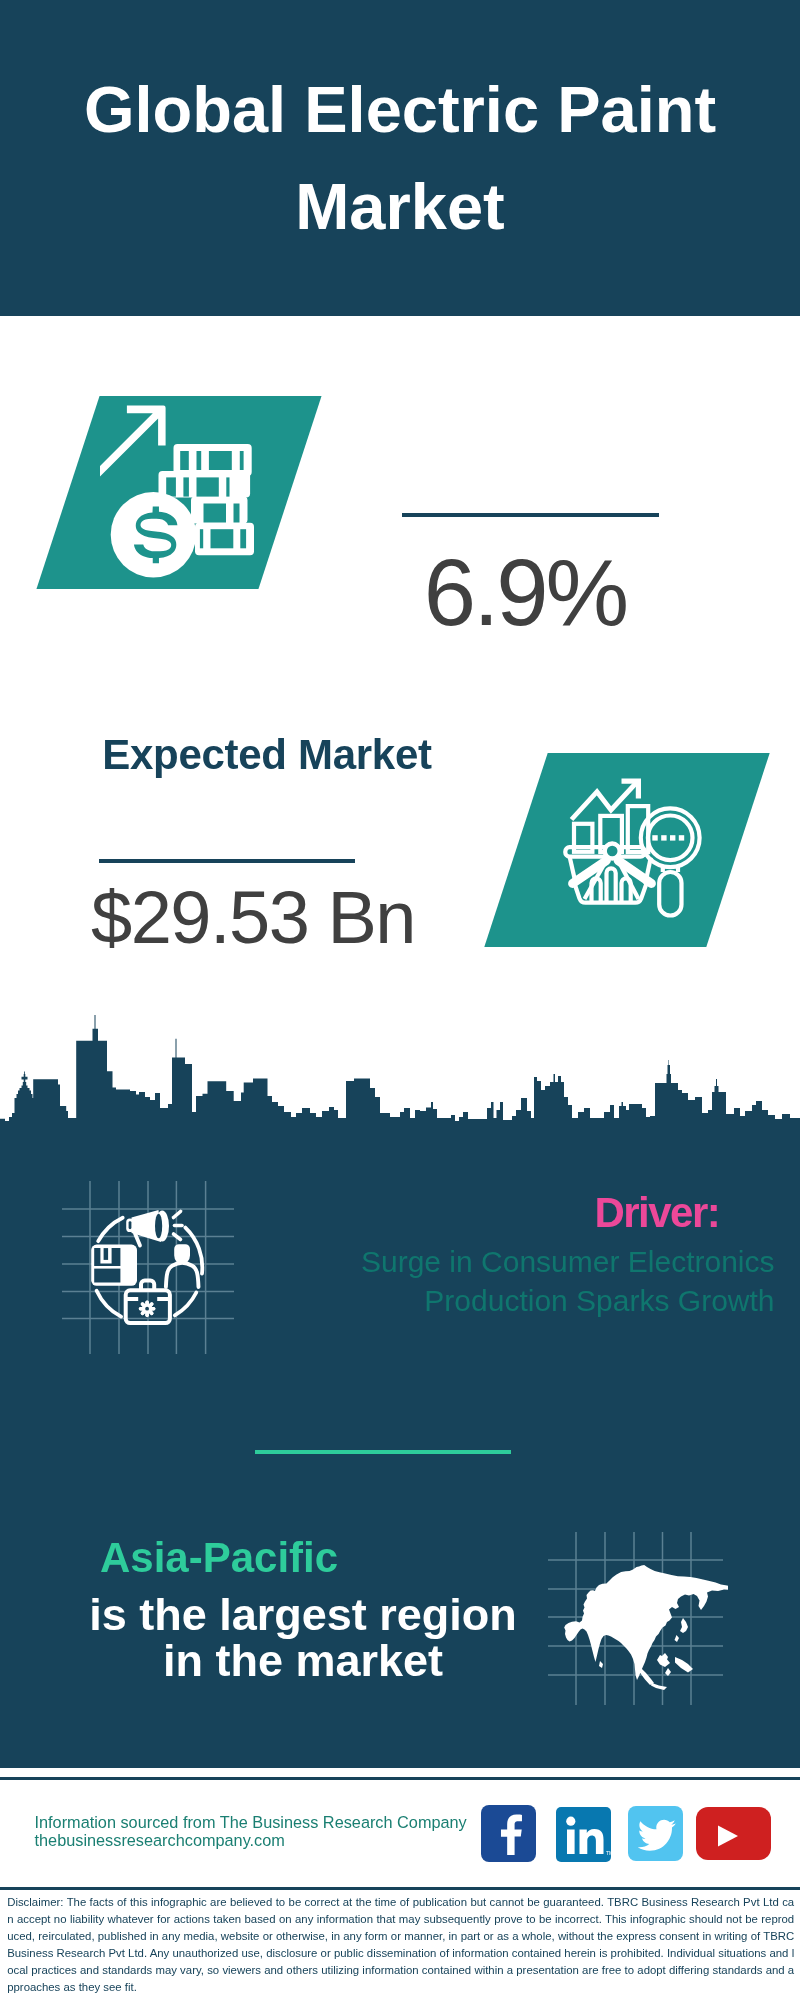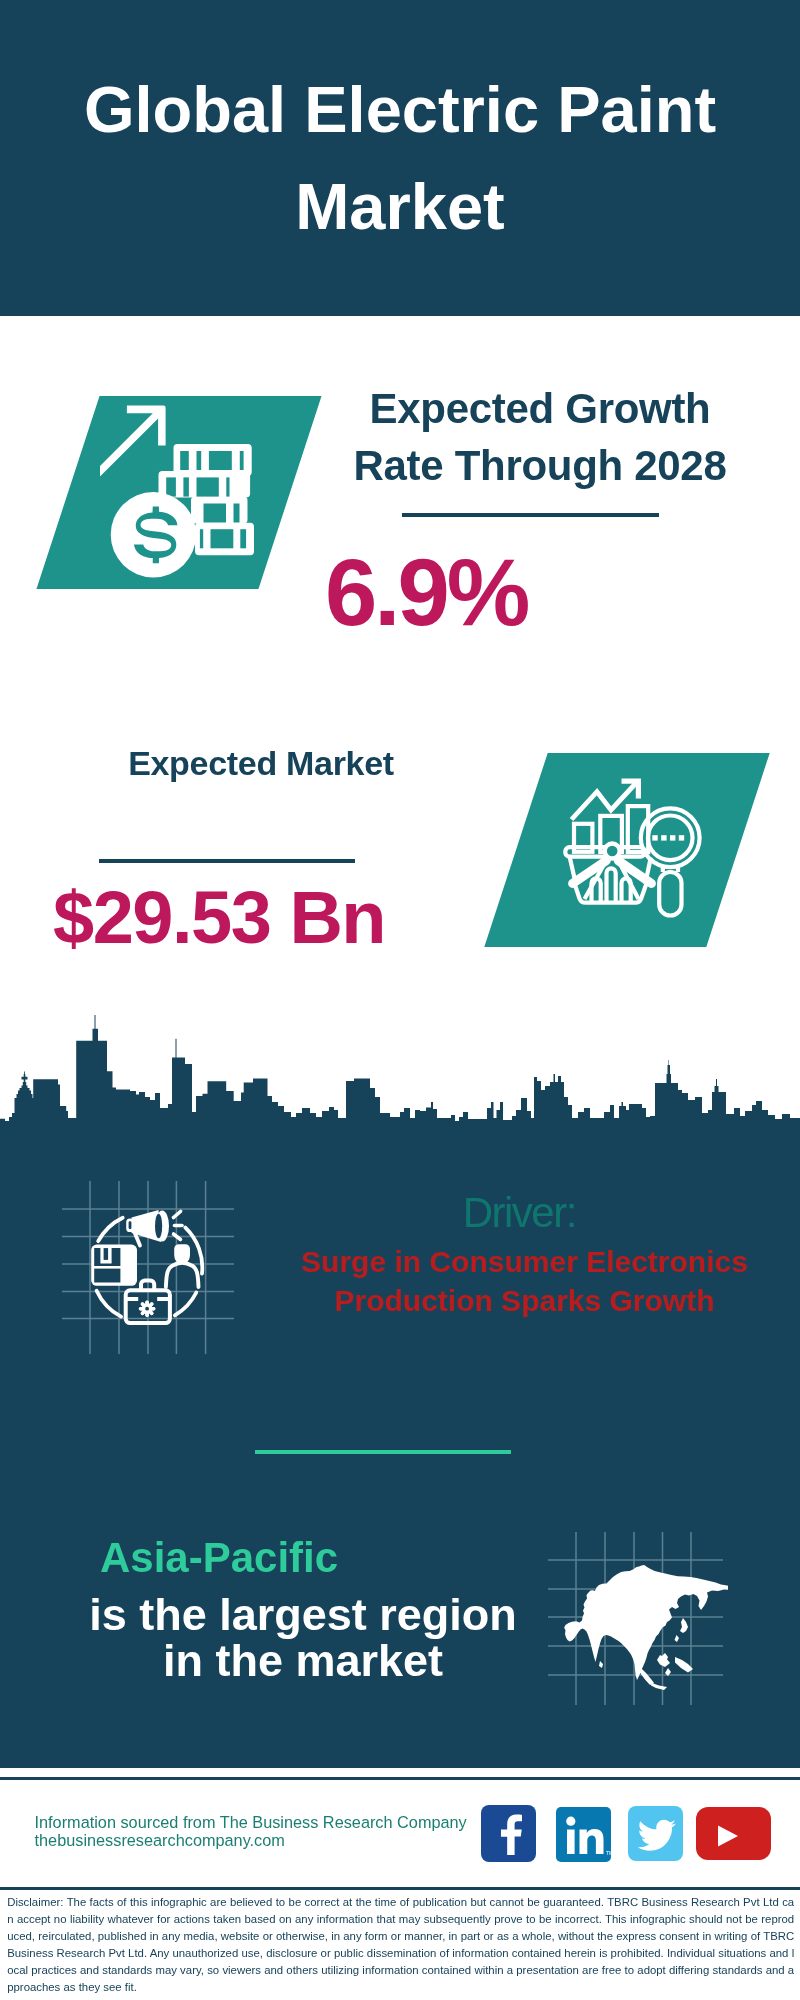--- a/index.html
+++ b/index.html
@@ -10,27 +10,27 @@
 
 .header{position:absolute;left:0;top:0;width:800px;height:316px;background:#17435a;}
 .header-title{position:absolute;left:0;top:0;width:800px;height:316px;display:flex;flex-direction:column;
  align-items:center;justify-content:center;color:#fff;font-size:65px;font-weight:bold;line-height:73px;gap:24px;}
 
 .shape{position:absolute;background:#1d938c;transform:skewX(-18.1deg);}
 .icon-wrap{position:absolute;}
 
 .stat-title{position:absolute;color:#17435a;font-weight:bold;line-height:50px;text-align:center;}
 .rule{position:absolute;background:#17435a;height:4px;}
-.stat-value{position:absolute;color:#be185d;font-weight:bold;}
+.stat-value{position:absolute;color:#404040;font-weight:normal;text-align:center;}
 
 .dark{position:absolute;left:0;width:800px;background:#17435a;}
 .gridbox{position:absolute;}
 
-.drv-label{position:absolute;color:#0f766e;font-weight:normal;text-align:center;}
-.drv-text{position:absolute;color:#b91c1c;font-weight:bold;text-align:center;}
+.drv-label{position:absolute;color:#ec4899;font-weight:bold;text-align:right;}
+.drv-text{position:absolute;color:#0f766e;font-weight:normal;text-align:right;}
 .mid-rule{position:absolute;height:4px;background:#2ecc9b;}
 .reg-name{position:absolute;color:#2ecc9b;font-weight:bold;}
 .reg-text{position:absolute;color:#fff;text-align:center;}
 
 .foot-rule{position:absolute;left:0;width:800px;background:#17435a;}
 .src{position:absolute;color:#1a7f72;}
 .social{position:absolute;border-radius:11px;}
 .disc{position:absolute;color:#17435a;text-align:justify;word-break:break-all;}
 </style>
 </head>
@@ -66,24 +66,20 @@
 <rect x="73.5" y="43.9" width="78.2" height="32.1" rx="4" fill="#fff"></rect>
 <rect x="80.2" y="51.0" width="8.6" height="19.0" rx="0" fill="#1d938c"></rect>
 <rect x="96.5" y="51.0" width="4.7" height="19.0" rx="0" fill="#1d938c"></rect>
 <rect x="108.9" y="51.0" width="22.9" height="19.0" rx="0" fill="#1d938c"></rect>
 <rect x="139.8" y="51.0" width="3.8" height="19.0" rx="0" fill="#1d938c"></rect>
 <circle cx="53.400000000000006" cy="134.70000000000005" r="42.7" fill="#fff"></circle>
 <g transform="translate(-100,-400) translate(155.9,528.0) scale(0.85) translate(-155.9,-534.0)">
           <path d="M152.2,508.6 h7.3 v6.2 c8.6,0.4 15.4,3.4 19.0,8.7 c1.6,2.4 2.5,4.9 2.7,7.3 h-10.9 c-0.4,-1.4 -1.1,-2.6 -2.1,-3.7 c-2.4,-2.6 -6.4,-4.0 -11.8,-4.0 h-5.6 c-5.6,0 -9.6,1.3 -11.6,3.6 c-0.9,1.1 -1.4,2.3 -1.4,3.6 c0,1.5 0.6,2.7 1.7,3.7 c2.0,1.8 5.7,3.0 11.0,3.5 l7.8,0.8 c8.5,0.9 14.7,3.2 18.3,7.0 c2.2,2.3 3.3,5.1 3.3,8.3 c0,3.5 -1.3,6.7 -3.8,9.3 c-3.5,3.7 -9.2,6.0 -16.6,6.5 v6.2 h-7.3 v-6.2 c-8.8,-0.4 -15.7,-3.3 -19.4,-8.7 c-1.6,-2.3 -2.5,-4.8 -2.7,-7.2 h10.9 c0.4,1.6 1.2,3.0 2.4,4.2 c2.4,2.4 6.4,3.7 11.6,3.7 h5.6 c5.8,0 9.9,-1.3 11.9,-3.6 c0.9,-1.1 1.4,-2.4 1.4,-3.7 c0,-1.5 -0.6,-2.8 -1.8,-3.9 c-2.1,-1.8 -5.9,-3.0 -11.2,-3.5 l-7.8,-0.8 c-8.3,-0.9 -14.3,-3.1 -17.8,-6.8 c-2.1,-2.2 -3.1,-4.9 -3.1,-8.0 c0,-3.4 1.2,-6.5 3.6,-9.0 c3.4,-3.6 9.0,-5.9 16.1,-6.4 Z" fill="#1d938c"></path>
         </g>
   </svg>
-</div>
-<div class="stat-title" style="left:340px;top:379.5px;width:400px;font-size:42px;line-height:57.2px;letter-spacing:-0.3px;">
-  <div>Expected Growth</div>
-  <div>Rate Through 2028</div>
 </div>
 <div class="rule" style="left:402px;top:513px;width:257px;"></div>
 <div class="stat-value" style="left:325px;top:543px;width:400px;font-size:94px;line-height:100px;letter-spacing:-3px;">6.9%</div>
 
 <div class="shape" style="left:516px;top:753px;width:222px;height:194px;"></div>
 <div class="icon-wrap" style="left:548px;top:758px;width:180px;height:180px;">
   <svg width="180" height="180" viewBox="0 0 180 180">
 <rect x="26.0" y="65.8" width="18.4" height="28" fill="none" stroke="#fff" stroke-width="4.2"></rect>
 <rect x="52.3" y="57.9" width="21.6" height="36" fill="none" stroke="#fff" stroke-width="4.2"></rect>
 <rect x="79.8" y="48.1" width="20.4" height="46" fill="none" stroke="#fff" stroke-width="4.2"></rect>
@@ -104,21 +100,21 @@
 <path d="M58.5,143.0 L58.5,115.0 a4.6,4.6 0 0 1 9.2,0 L67.7,143.0" fill="none" stroke="#fff" stroke-width="4.2"></path>
 <path d="M73.5,143.0 L73.5,125.0 a4.6,4.6 0 0 1 9.2,0 L82.7,143.0" fill="none" stroke="#fff" stroke-width="4.2"></path>
 <path d="M58.0,103.0 L36.5,141.0" stroke="#fff" stroke-width="4.2" fill="none"></path>
 <path d="M70.5,103.0 L90.5,141.0" stroke="#fff" stroke-width="4.2" fill="none"></path>
 <path d="M58.5,102.5 L24.5,125.5" stroke="#fff" stroke-width="8.8" stroke-linecap="round" fill="none"></path>
 <path d="M70.0,102.5 L103.5,125.5" stroke="#fff" stroke-width="8.8" stroke-linecap="round" fill="none"></path>
 <rect x="17.3" y="89.2" width="79.5" height="9.4" rx="4.2" fill="none" stroke="#fff" stroke-width="4.2"></rect>
 <circle cx="64.2" cy="93.0" r="7.5" fill="#1d938c" stroke="#fff" stroke-width="4.4"></circle>
   </svg>
 </div>
-<div class="stat-title" style="left:61px;top:725.5px;width:400px;font-size:34px;line-height:57.2px;letter-spacing:-0.3px;margin-top:9px;">
+<div class="stat-title" style="left:67px;top:725.5px;width:400px;font-size:42px;line-height:57.2px;letter-spacing:-0.3px;">
   <div>Expected Market</div>
 </div>
 <div class="rule" style="left:98.8px;top:858.5px;width:256px;"></div>
 <div class="stat-value" style="left:53px;top:878px;width:400px;font-size:74px;line-height:80px;letter-spacing:-1.5px;">$29.53 Bn</div>
 <div class="dark" style="top:1122px;height:646px;"></div>
 <svg class="skyline" width="800" height="120" style="position:absolute;left:0;top:1015px;display:block;" viewBox="0 1015 800 120">
       <path d="M0,1140 L0,1118.7 L5,1118.7 L5,1121 L9,1121 L9,1117 L12,1117 L12,1113 L14.5,1113 L14.5,1107 L14.5,1098 L16.5,1098 L16.5,1094 L18,1094 L18,1090.5 L19.5,1090.5 L19.5,1088 L21.5,1088 L21.5,1085.5 L22.8,1085.5 L22.8,1082 L23.7,1082 L23.7,1079.5 L21.5,1079.5 L21.5,1076.8 L23.7,1076.8 L23.7,1074 L24.1,1074 L24.1,1071.5 L24.9,1071.5 L24.9,1074 L25.3,1074 L25.3,1076.8 L27.5,1076.8 L27.5,1079.5 L25.3,1079.5 L25.3,1082 L26.2,1082 L26.2,1085.5 L27.5,1085.5 L27.5,1088 L29.5,1088 L29.5,1090.5 L31,1090.5 L31,1094 L32.5,1094 L32.5,1098 L33.2,1098 L33.2,1079.2 L58,1079.2 L58,1084.5 L60,1084.5 L60,1106 L66.2,1106 L66.2,1111 L68,1111 L68,1118 L76.2,1118 L76.2,1040.7 L92.5,1040.7 L92.5,1028.7 L94.5,1028.7 L94.5,1008.5 L95.5,1008.5 L95.5,1028.7 L98,1028.7 L98,1040.7 L107,1040.7 L107,1071.2 L112.5,1071.2 L112.5,1087.5 L116,1087.5 L116,1089.5 L130,1089.5 L130,1091 L136,1091 L136,1094.5 L139,1094.5 L139,1092 L145,1092 L145,1097 L150,1097 L150,1100 L155,1100 L155,1093 L160,1093 L160,1108 L168,1108 L168,1104 L172,1104 L172,1057.5 L175.5,1057.5 L175.5,1038.7 L176.5,1038.7 L176.5,1057.5 L185,1057.5 L185,1064 L192,1064 L192,1112 L196,1112 L196,1096 L200,1096 L200,1096 L202.5,1096 L202.5,1093.7 L207.5,1093.7 L207.5,1081.2 L226.2,1081.2 L226.2,1091 L233.7,1091 L233.7,1101 L241,1101 L241,1092.5 L243.7,1092.5 L243.7,1082.5 L253,1082.5 L253,1078.5 L267.5,1078.5 L267.5,1096 L272,1096 L272,1102 L278,1102 L278,1106 L284,1106 L284,1112 L291,1112 L291,1117 L296,1117 L296,1113 L302,1113 L302,1108 L310,1108 L310,1113 L316,1113 L316,1117 L322,1117 L322,1111 L329,1111 L329,1107 L334,1107 L334,1110 L338,1110 L338,1118 L346,1118 L346,1081 L354,1081 L354,1078.5 L370,1078.5 L370,1088 L375,1088 L375,1097 L380,1097 L380,1113 L390,1113 L390,1117 L400,1117 L400,1112 L404,1112 L404,1108 L410,1108 L410,1118 L415,1118 L415,1110 L420,1110 L420,1111 L426,1111 L426,1107.5 L431,1107.5 L431,1102 L433,1102 L433,1109 L437,1109 L437,1118 L451,1118 L451,1115 L455,1115 L455,1121 L459,1121 L459,1117 L463,1117 L463,1112 L468,1112 L468,1119 L487,1119 L487,1108 L491,1108 L491,1102 L493.5,1102 L493.5,1118 L496.5,1118 L496.5,1110 L500,1110 L500,1102 L503,1102 L503,1120 L512,1120 L512,1116 L516,1116 L516,1110 L521,1110 L521,1098 L527,1098 L527,1111 L531,1111 L531,1118 L534,1118 L534,1077 L537,1077 L537,1081 L541,1081 L541,1090 L545,1090 L545,1086 L550,1086 L550,1082 L553.5,1082 L553.5,1074 L555,1074 L555,1082 L558,1082 L558,1076 L561,1076 L561,1082 L564,1082 L564,1097 L568,1097 L568,1105 L572,1105 L572,1118 L578,1118 L578,1112 L584,1112 L584,1108 L590,1108 L590,1118 L600,1118 L600,1118 L604,1118 L604,1112 L610,1112 L610,1105 L614,1105 L614,1118 L619,1118 L619,1106 L621.5,1106 L621.5,1102 L623,1102 L623,1106 L626,1106 L626,1110 L629,1110 L629,1104 L642,1104 L642,1108 L646,1108 L646,1117 L650,1117 L650,1116 L655,1116 L655,1083 L666.5,1083 L666.5,1074 L667.5,1074 L667.5,1065 L668.5,1065 L668.5,1060 L669,1060 L669,1065 L670,1065 L670,1074 L671,1074 L671,1083 L678,1083 L678,1090 L682,1090 L682,1093 L688,1093 L688,1100 L695,1100 L695,1097 L702,1097 L702,1113 L708,1113 L708,1110 L712,1110 L712,1092 L714.5,1092 L714.5,1086 L716,1086 L716,1079 L717,1079 L717,1086 L718.5,1086 L718.5,1092 L726,1092 L726,1114 L734,1114 L734,1108 L740,1108 L740,1116 L745,1116 L745,1111 L752,1111 L752,1105 L756,1105 L756,1101 L762,1101 L762,1110 L768,1110 L768,1115 L775,1115 L775,1119 L782,1119 L782,1114 L790,1114 L790,1118 L800,1118 L800,1140 Z" fill="#17435a"></path>
     </svg>
 
 <div class="gridbox" style="left:62px;top:1178px;width:176px;height:180px;">

